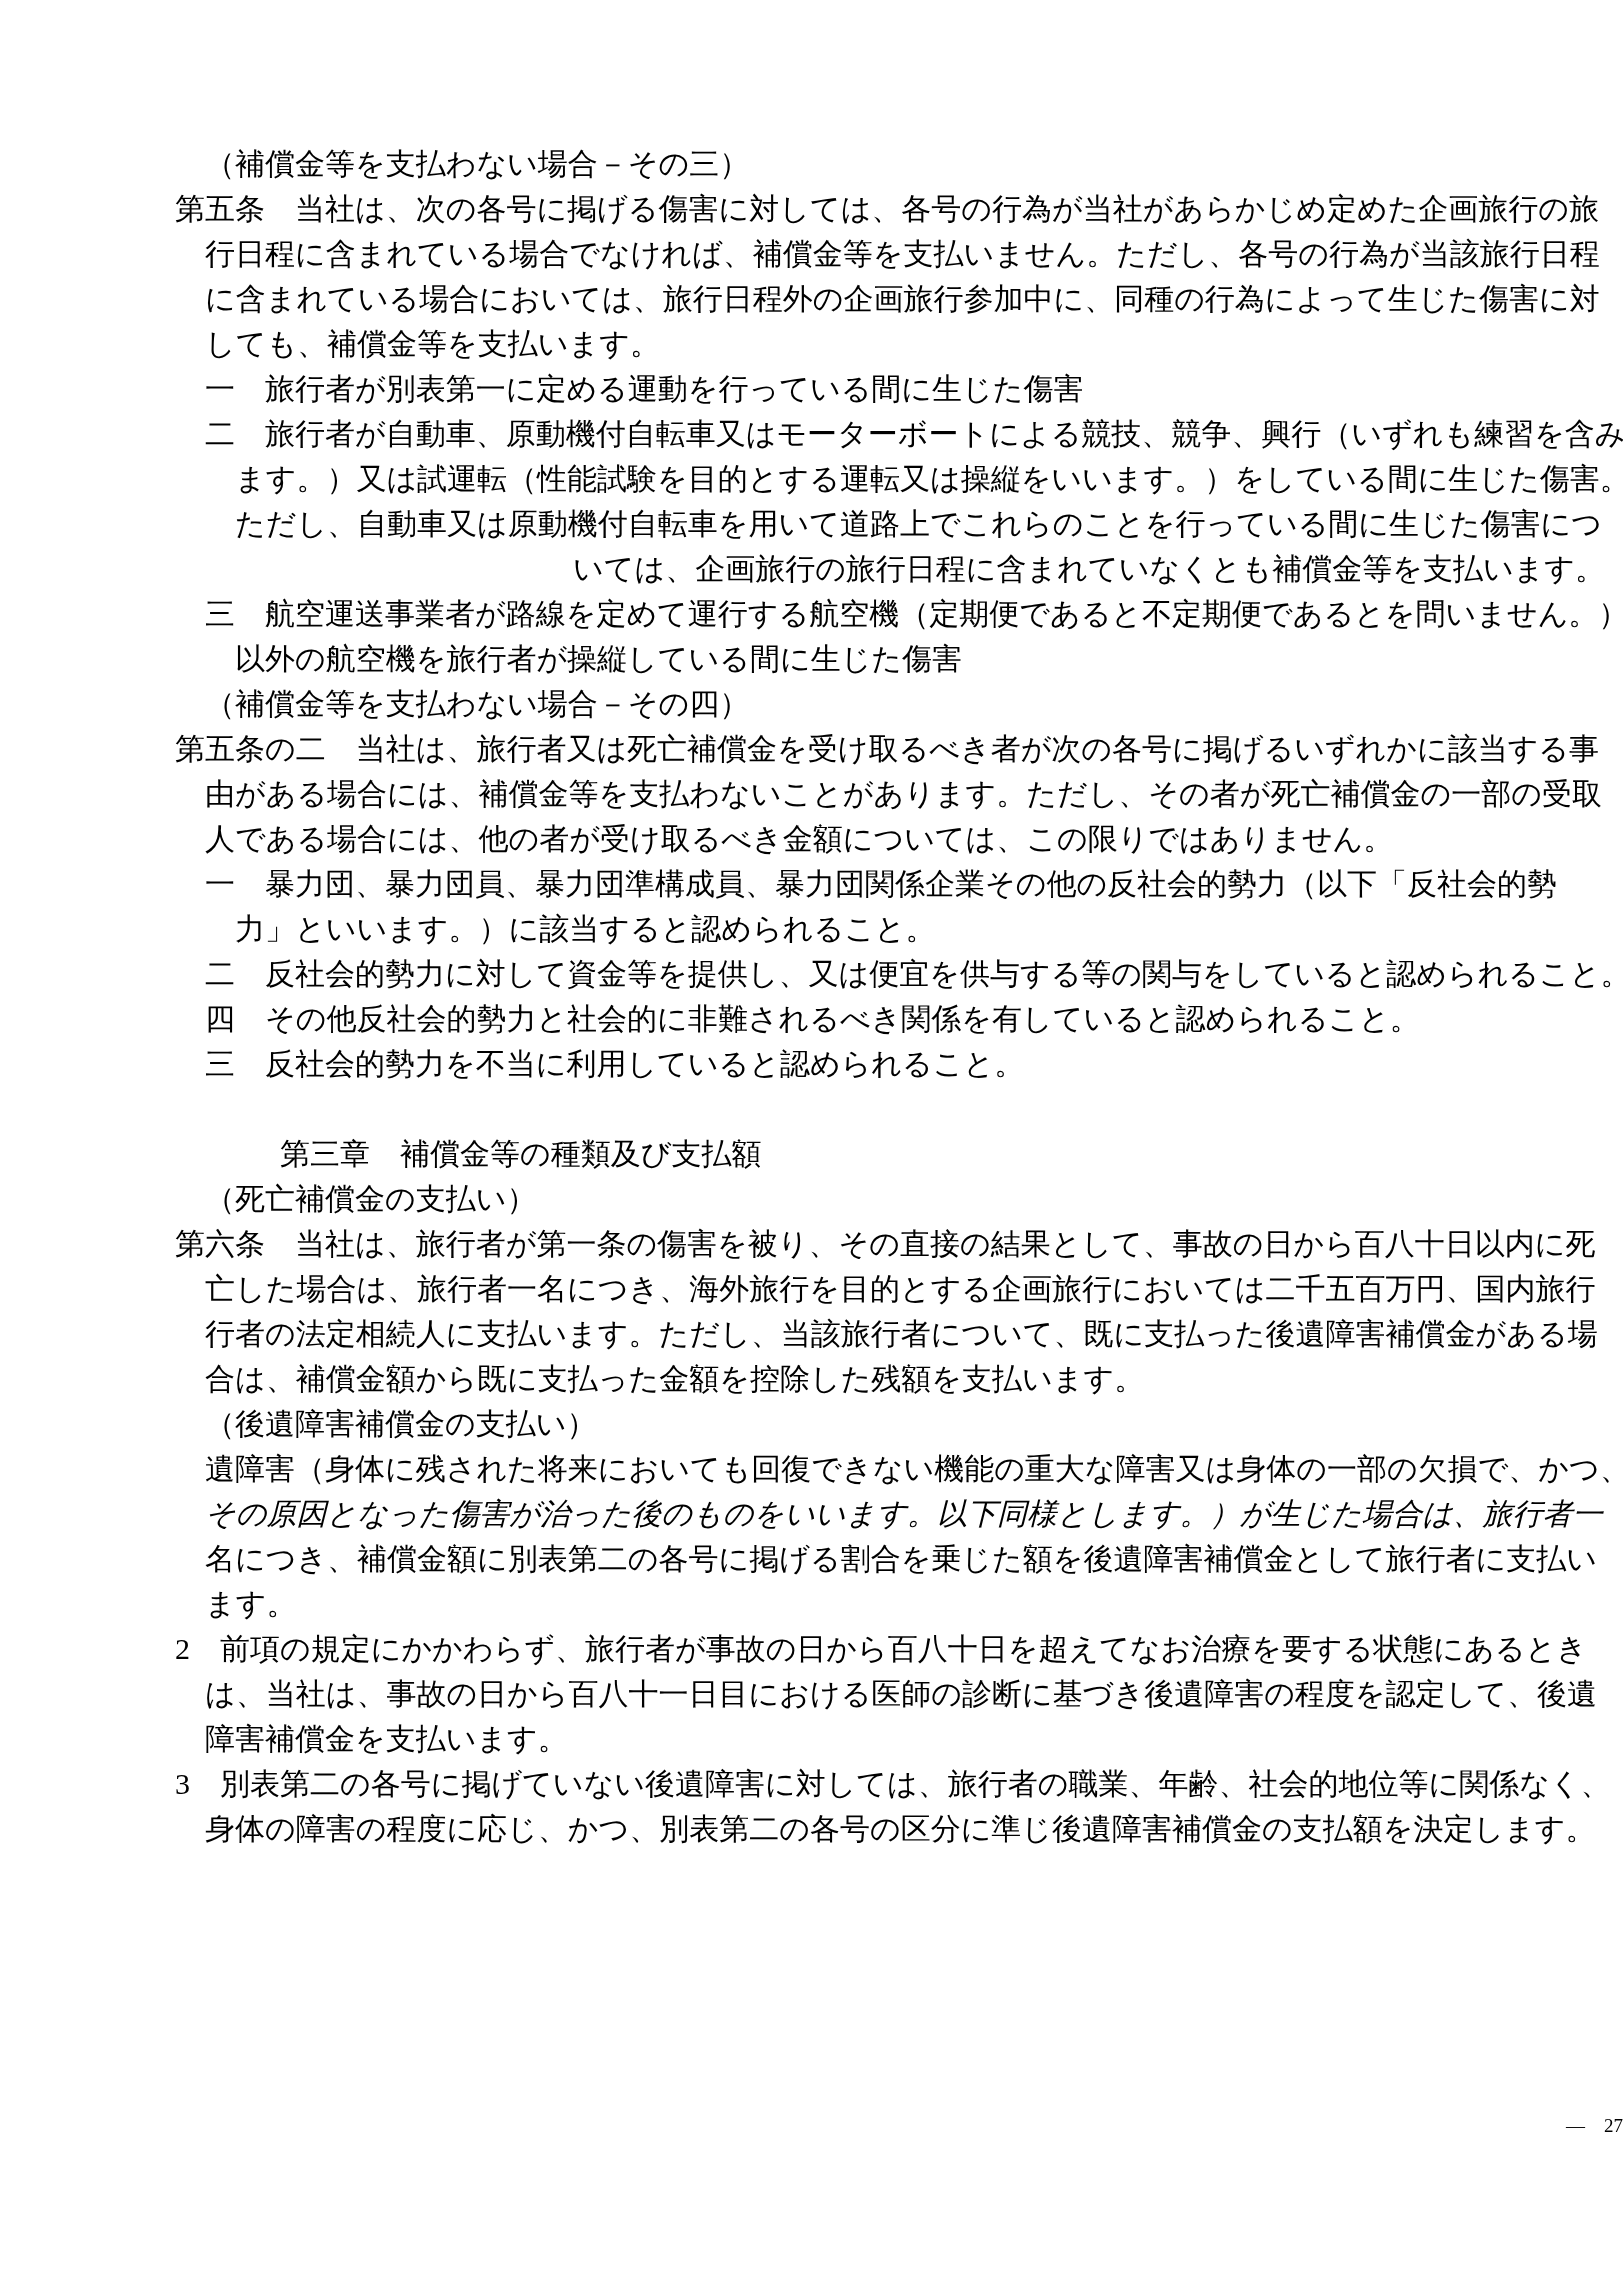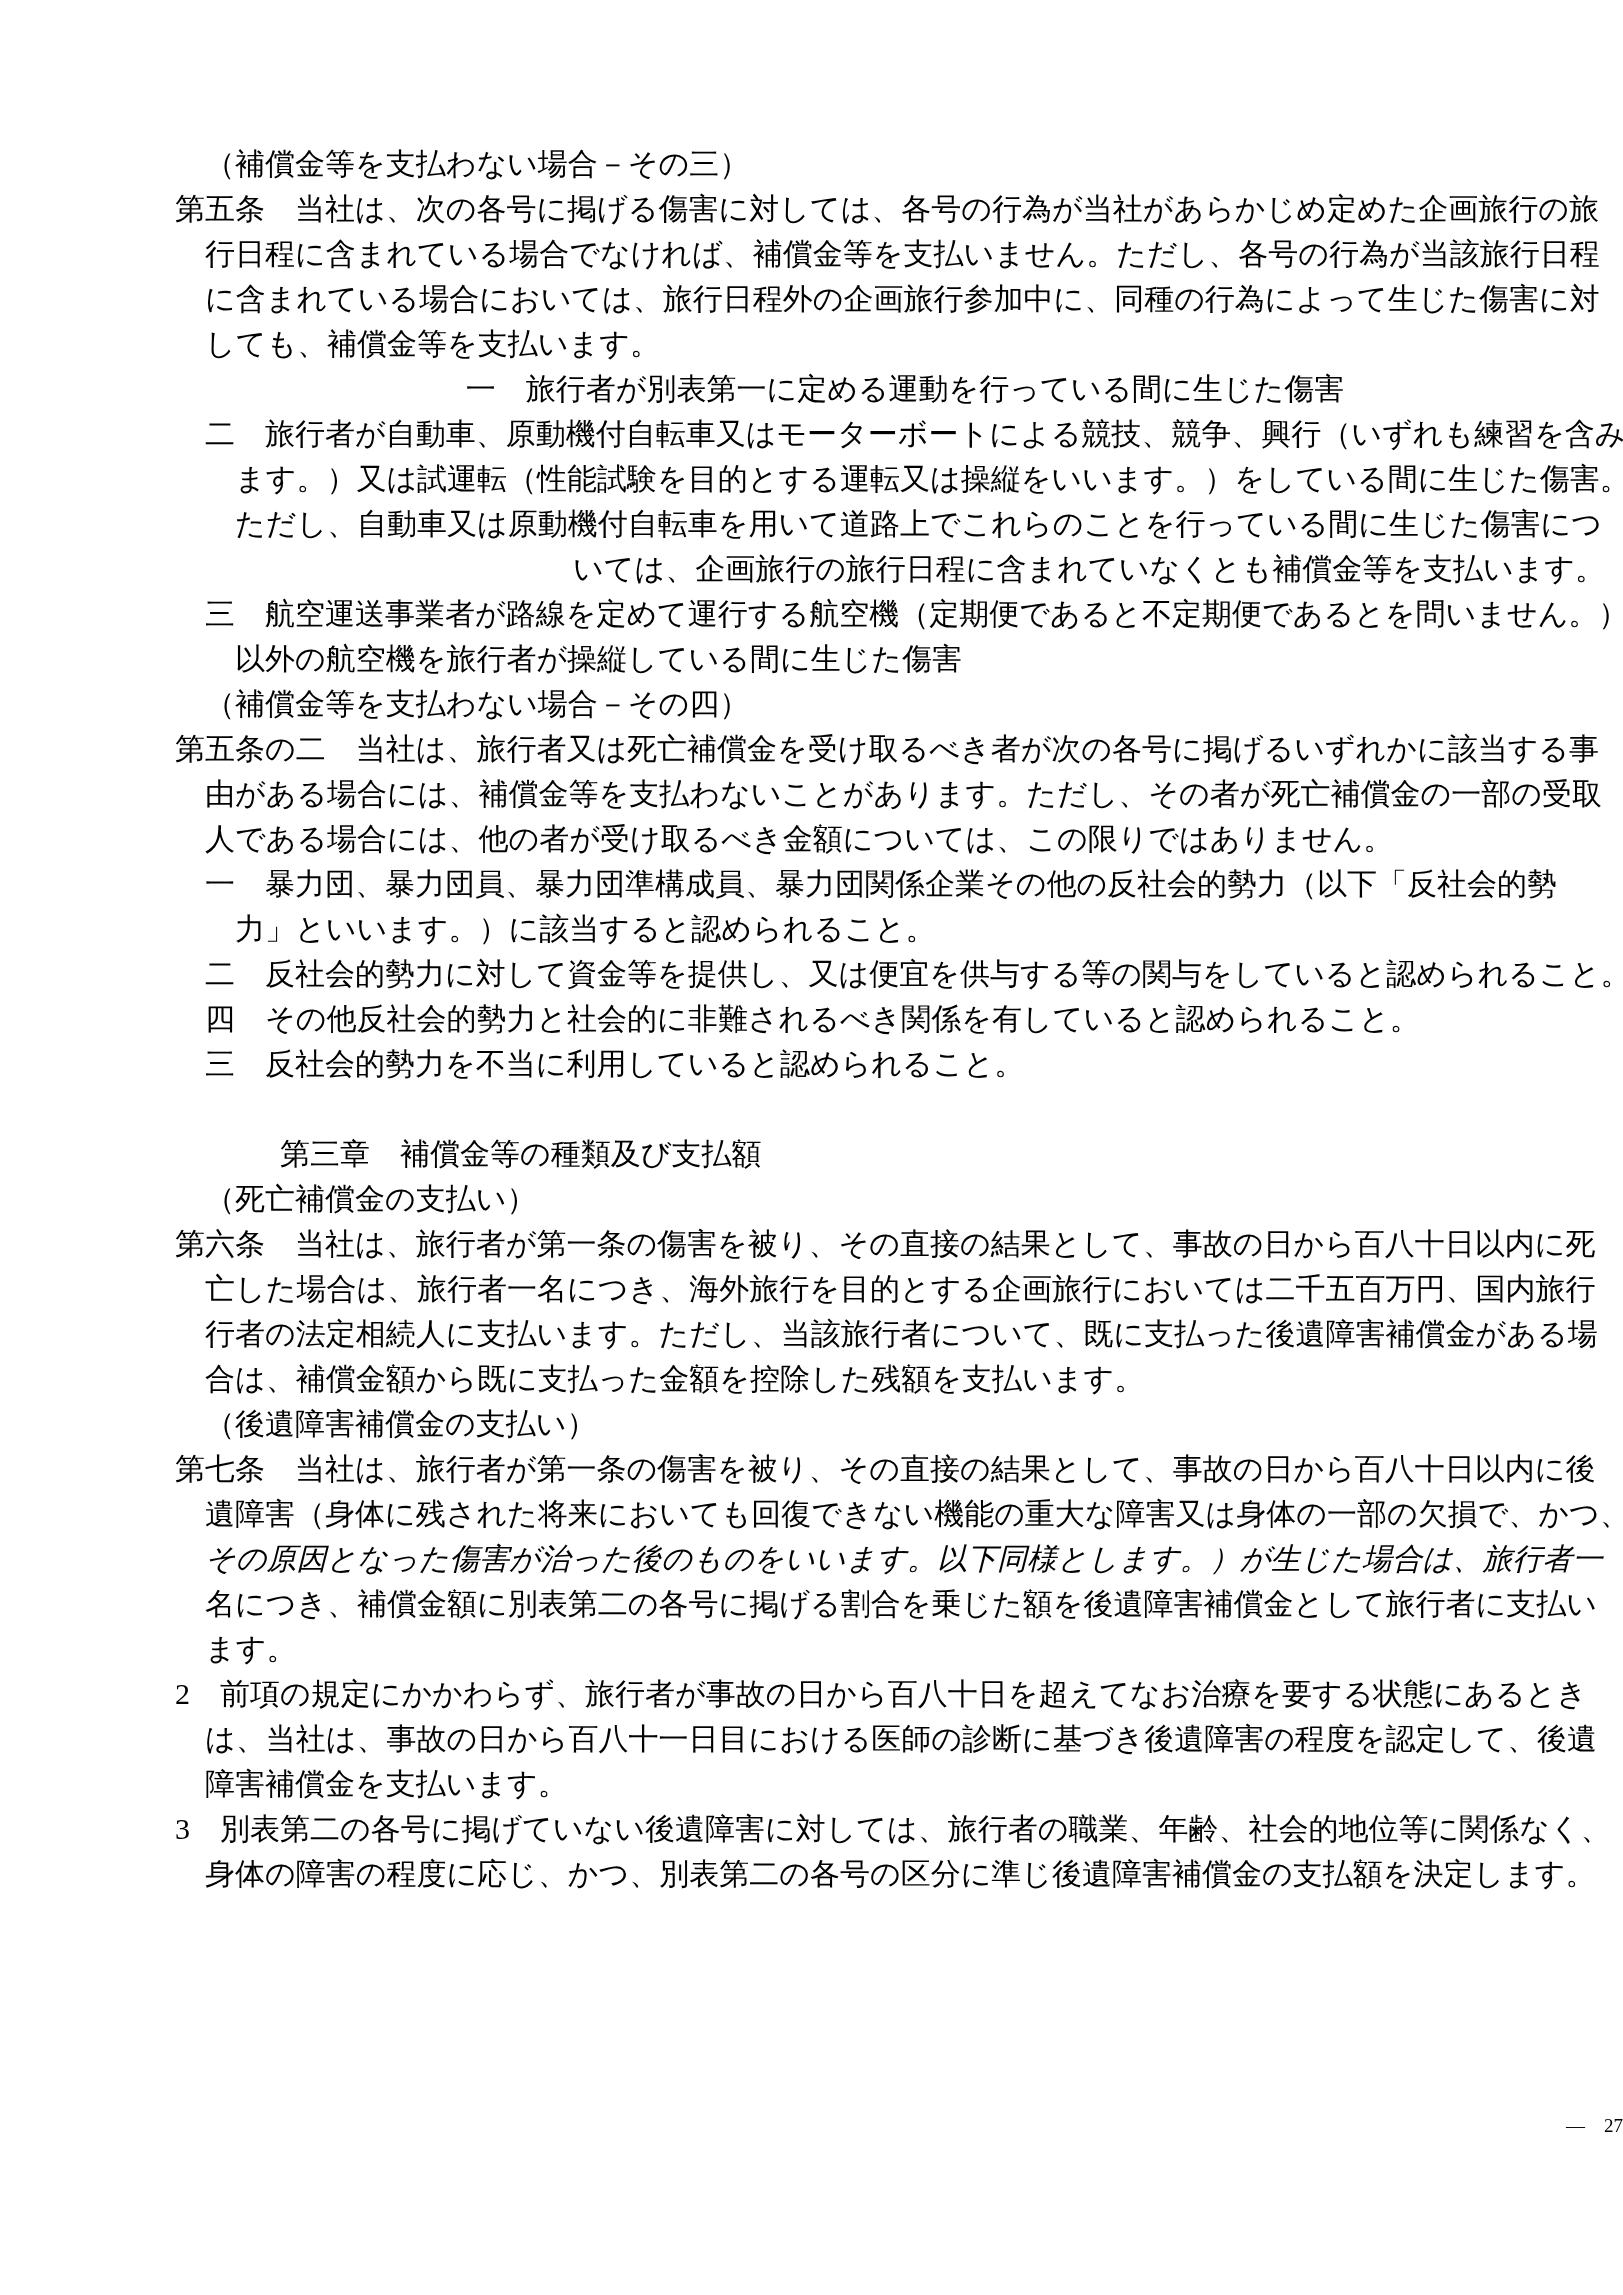--- a/index.html
+++ b/index.html
@@ -44,21 +44,21 @@
 </head>
 <body>
 
 <div class="page">
   <div class="text-block" id="doc-lines">
       <div class="line" style="padding-left: 30px;">（補償金等を支払わない場合－その三）</div>
       <div class="line" style="padding-left: 0px;">第五条　当社は、次の各号に掲げる傷害に対しては、各号の行為が当社があらかじめ定めた企画旅行の旅</div>
       <div class="line" style="padding-left: 30px;">行日程に含まれている場合でなければ、補償金等を支払いません。ただし、各号の行為が当該旅行日程</div>
       <div class="line" style="padding-left: 30px;">に含まれている場合においては、旅行日程外の企画旅行参加中に、同種の行為によって生じた傷害に対</div>
       <div class="line" style="padding-left: 30px;">しても、補償金等を支払います。</div>
-      <div class="line" style="padding-left: 30px; text-align: center;">一　旅行者が別表第一に定める運動を行っている間に生じた傷害</div>
+      <div class="line" style="padding-left: 30px;">一　旅行者が別表第一に定める運動を行っている間に生じた傷害</div>
       <div class="line" style="padding-left: 30px;">二　旅行者が自動車、原動機付自転車又はモーターボートによる競技、競争、興行（いずれも練習を含み</div>
       <div class="line" style="padding-left: 60px;">ます。）又は試運転（性能試験を目的とする運転又は操縦をいいます。）をしている間に生じた傷害。</div>
       <div class="line" style="padding-left: 60px;">ただし、自動車又は原動機付自転車を用いて道路上でこれらのことを行っている間に生じた傷害につ</div>
       <div class="line" style="padding-left: 60px; text-align: right;">いては、企画旅行の旅行日程に含まれていなくとも補償金等を支払います。</div>
       <div class="line" style="padding-left: 30px;">三　航空運送事業者が路線を定めて運行する航空機（定期便であると不定期便であるとを問いません。）</div>
       <div class="line" style="padding-left: 60px;">以外の航空機を旅行者が操縦している間に生じた傷害</div>
       <div class="line" style="padding-left: 30px;">（補償金等を支払わない場合－その四）</div>
       <div class="line" style="padding-left: 0px;">第五条の二　当社は、旅行者又は死亡補償金を受け取るべき者が次の各号に掲げるいずれかに該当する事</div>
       <div class="line" style="padding-left: 30px;">由がある場合には、補償金等を支払わないことがあります。ただし、その者が死亡補償金の一部の受取</div>
       <div class="line" style="padding-left: 30px;">人である場合には、他の者が受け取るべき金額については、この限りではありません。</div>
@@ -68,21 +68,20 @@
       <div class="line" style="padding-left: 30px;">四　その他反社会的勢力と社会的に非難されるべき関係を有していると認められること。</div>
       <div class="line" style="padding-left: 30px;">三　反社会的勢力を不当に利用していると認められること。</div>
       <div class="line" style="padding-left: 0px;"></div>
       <div class="line" style="padding-left: 105px;">第三章　補償金等の種類及び支払額</div>
       <div class="line" style="padding-left: 30px;">（死亡補償金の支払い）</div>
       <div class="line" style="padding-left: 0px;">第六条　当社は、旅行者が第一条の傷害を被り、その直接の結果として、事故の日から百八十日以内に死</div>
       <div class="line" style="padding-left: 30px;">亡した場合は、旅行者一名につき、海外旅行を目的とする企画旅行においては二千五百万円、国内旅行</div>
       <div class="line" style="padding-left: 30px;">行者の法定相続人に支払います。ただし、当該旅行者について、既に支払った後遺障害補償金がある場</div>
       <div class="line" style="padding-left: 30px;">合は、補償金額から既に支払った金額を控除した残額を支払います。</div>
       <div class="line" style="padding-left: 30px;">（後遺障害補償金の支払い）</div>
-      <div class="line" style="padding-left: 0px;">第七条　当社は、旅行者が第一条の傷害を被り、その直接の結果として、事故の日から百八十日以内に後</div>
       <div class="line" style="padding-left: 30px;">遺障害（身体に残された将来においても回復できない機能の重大な障害又は身体の一部の欠損で、かつ、</div>
       <div class="line" style="padding-left: 30px; font-style: italic;">その原因となった傷害が治った後のものをいいます。以下同様とします。）が生じた場合は、旅行者一</div>
       <div class="line" style="padding-left: 30px;">名につき、補償金額に別表第二の各号に掲げる割合を乗じた額を後遺障害補償金として旅行者に支払い</div>
       <div class="line" style="padding-left: 30px;">ます。</div>
       <div class="line" style="padding-left: 0px;">2　前項の規定にかかわらず、旅行者が事故の日から百八十日を超えてなお治療を要する状態にあるとき</div>
       <div class="line" style="padding-left: 30px;">は、当社は、事故の日から百八十一日目における医師の診断に基づき後遺障害の程度を認定して、後遺</div>
       <div class="line" style="padding-left: 30px;">障害補償金を支払います。</div>
       <div class="line" style="padding-left: 0px;">3　別表第二の各号に掲げていない後遺障害に対しては、旅行者の職業、年齢、社会的地位等に関係なく、</div>
       <div class="line" style="padding-left: 30px;">身体の障害の程度に応じ、かつ、別表第二の各号の区分に準じ後遺障害補償金の支払額を決定します。</div>
     </div>

